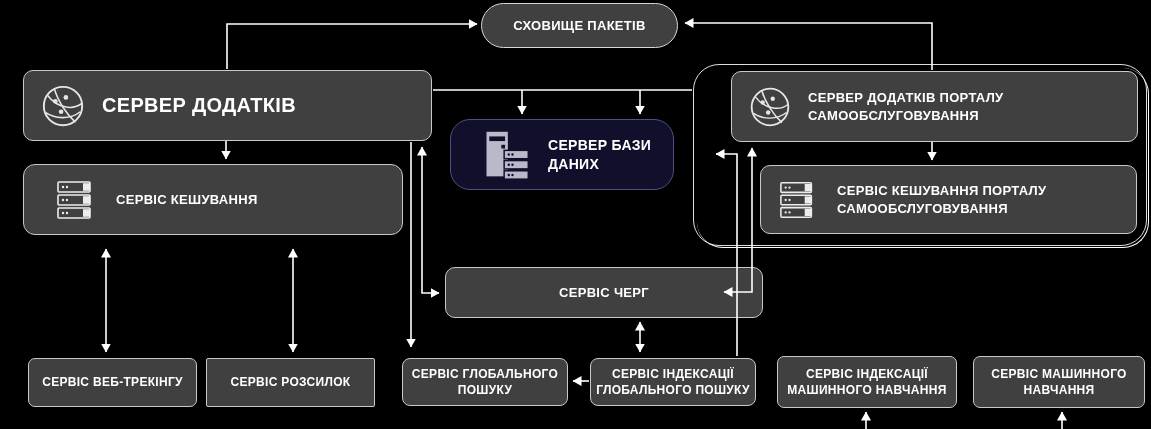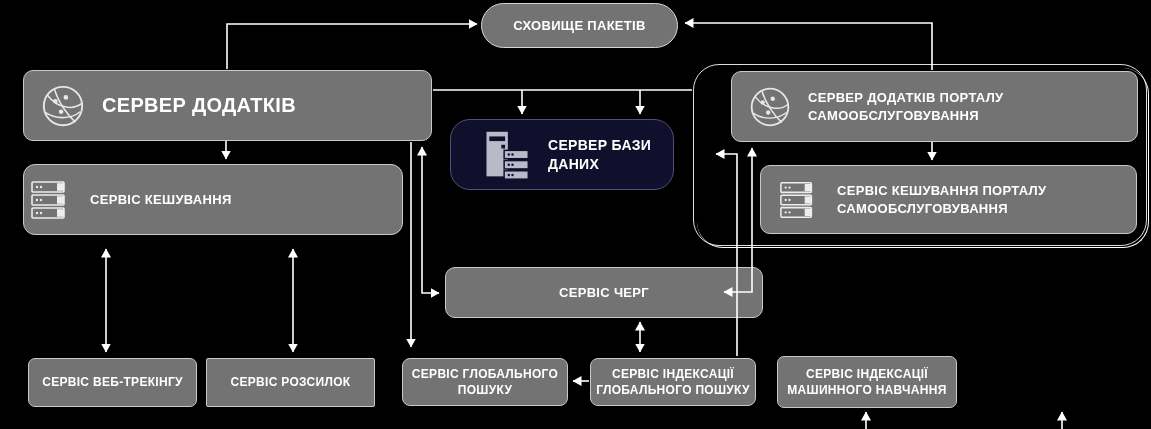--- a/index.html
+++ b/index.html
@@ -1,19 +1,19 @@
 <!DOCTYPE html>
 <html><head>
 <meta charset="utf-8">
 <style>
   html,body{margin:0;padding:0;background:#000;}
   .canvas{position:relative;width:1151px;height:429px;background:#000;overflow:hidden;
           font-family:"Liberation Sans",sans-serif;}
   .box{position:absolute;box-sizing:border-box;border:1.5px solid #c9c9c9;border-radius:10px;
-       background:#737373;color:#fff;display:flex;align-items:center;z-index:2;}
+       background:#404040;color:#fff;display:flex;align-items:center;z-index:2;}
   .box .label{font-weight:bold;font-size:13px;letter-spacing:.3px;line-height:1.35;}
   .center{justify-content:center;text-align:center;}
   .pill{border-radius:24px;border-color:#d6d6d6;}
   .db{background:#10102c;border-color:#50507c;}
   .small .label{font-size:12px;}
   .icon{flex:0 0 auto;display:flex;align-items:center;justify-content:center;}
   .group{position:absolute;box-sizing:border-box;border:1.5px solid #dedede;background:#000;z-index:1;}
   .ghost{position:relative;}
   .ghost::after{content:"";position:absolute;left:3px;top:3px;
        width:calc(100% - 1px);height:calc(100% - 1px);
@@ -40,21 +40,21 @@
         <path d="M8 13 C18 26, 34 29, 44 21" fill="none" stroke="currentColor" stroke-width="1.6"></path>
         <path d="M15 6 C19 20, 29 34, 37 41" fill="none" stroke="currentColor" stroke-width="1.6"></path>
         <circle cx="16" cy="19" r="2.4" fill="currentColor"></circle>
         <circle cx="27" cy="15" r="2.4" fill="currentColor"></circle>
         <circle cx="22" cy="30" r="2.4" fill="currentColor"></circle>
       </svg>
     </span>
     <span class="label" style="font-size:20px;">СЕРВЕР ДОДАТКІВ</span>
   </div>
 
-  <div class="box" style="left:23px;top:164px;width:380px;height:71px;padding-left:6px;border-radius:12px;">
+  <div class="box" style="left:23px;top:164px;width:380px;height:71px;padding-left:32px;border-radius:12px;">
     <span class="icon" style="margin-right:18px;color:#ededed;">
       <svg width="42" height="42" viewBox="0 0 42 42">
         <g fill="none" stroke="currentColor" stroke-width="1.6">
           <rect x="2" y="3" width="32" height="10" rx="1"></rect>
           <rect x="2" y="16" width="32" height="10" rx="1"></rect>
           <rect x="2" y="29" width="32" height="10" rx="1"></rect>
         </g>
         <g fill="currentColor">
           <rect x="27" y="4.2" width="7" height="7.6"></rect>
             <rect x="27" y="17.2" width="7" height="7.6"></rect>
@@ -149,20 +149,23 @@
   </div>
 
   <div class="box center small" style="left:590px;top:358px;width:166px;height:48px;border-radius:8px;padding:0 4px;justify-content:flex-end;">
     <span class="label">СЕРВІС ІНДЕКСАЦІЇ ГЛОБАЛЬНОГО ПОШУКУ</span>
   </div>
 
   <div class="box center small" style="left:777px;top:356px;width:180px;height:52px;border-radius:7px;padding:0 6px;">
     <span class="label">СЕРВІС ІНДЕКСАЦІЇ МАШИННОГО НАВЧАННЯ</span>
   </div>
 
+  <div class="box center small" style="left:973px;top:356px;width:172px;height:52px;border-radius:7px;padding:0 14px;">
+    <span class="label">СЕРВІС МАШИННОГО НАВЧАННЯ</span>
+  </div>
 
   <svg class="wires" width="1151" height="429" viewBox="0 0 1151 429">
     <defs>
       <marker id="ah" viewBox="0 0 10 10" refX="8.5" refY="5" markerWidth="10" markerHeight="10" orient="auto-start-reverse" markerUnits="userSpaceOnUse">
         <path d="M0,0 L9,5 L0,10 z" fill="#ffffff"></path>
       </marker>
     </defs>
     <g fill="none" stroke="#ffffff" stroke-width="1.6">
       <path d="M227,69 V24 H477" marker-end="url(#ah)"></path>
       <path d="M932,70 V23 H685" marker-end="url(#ah)"></path>

